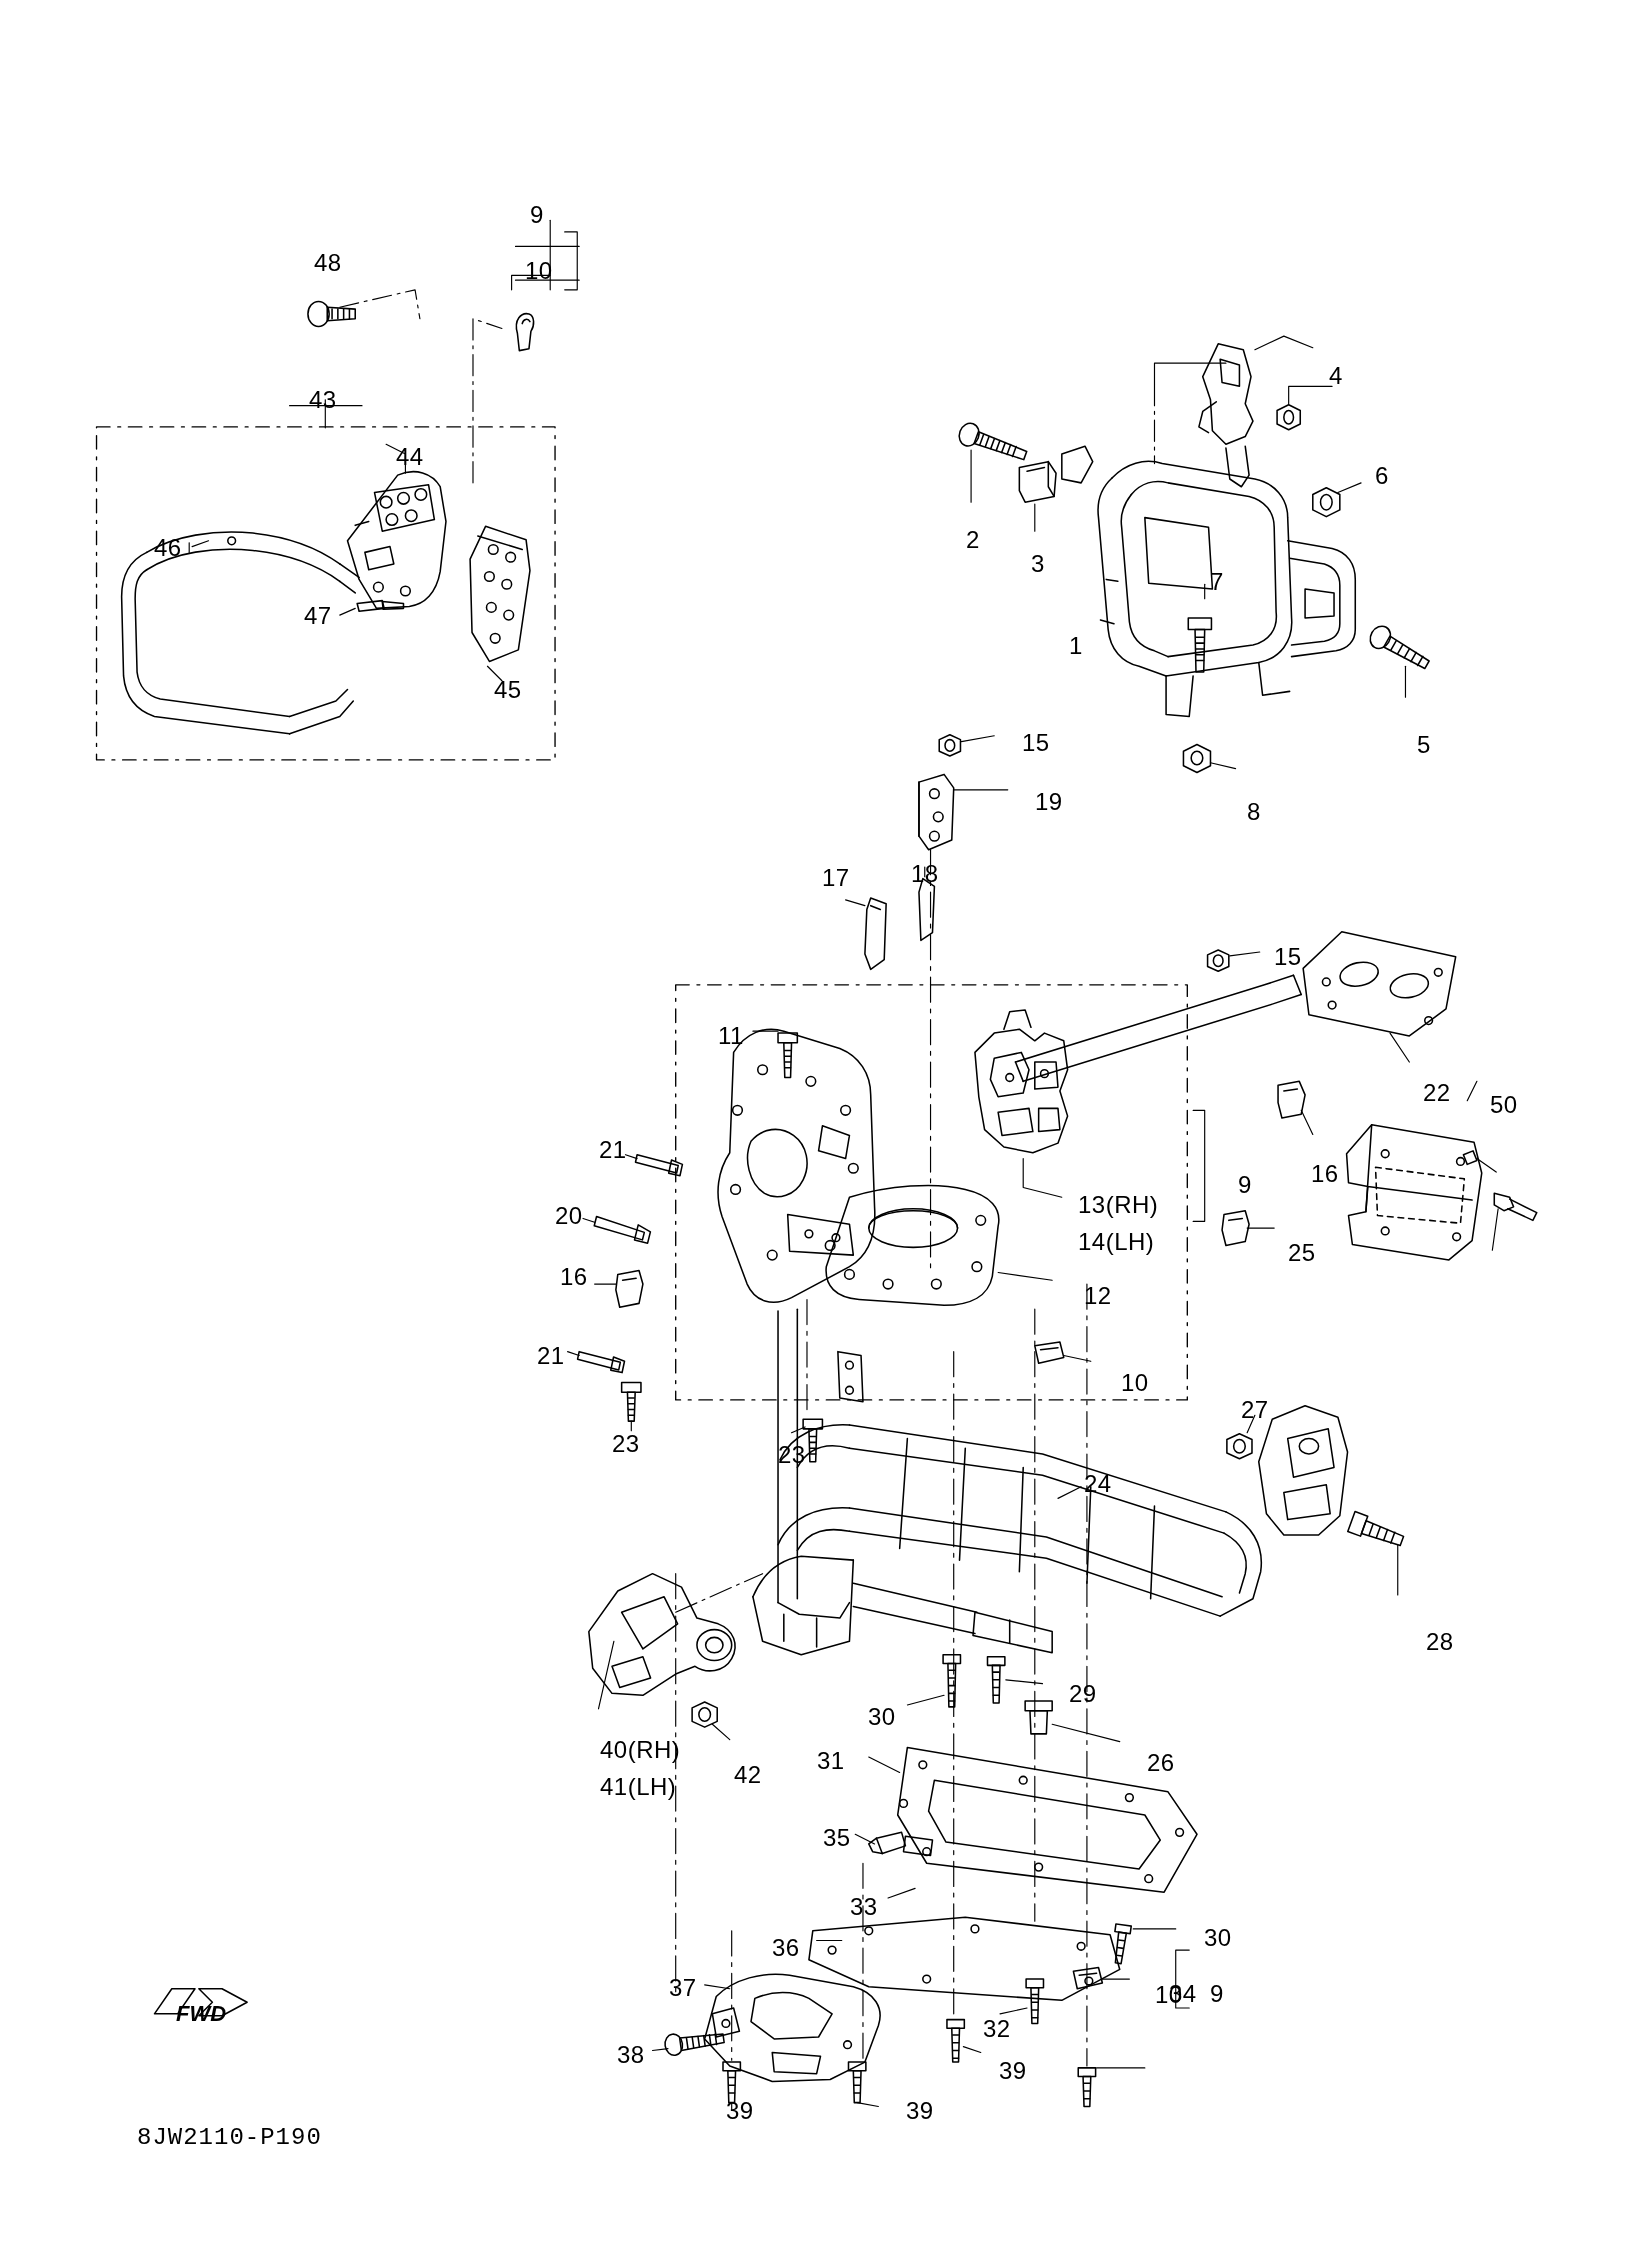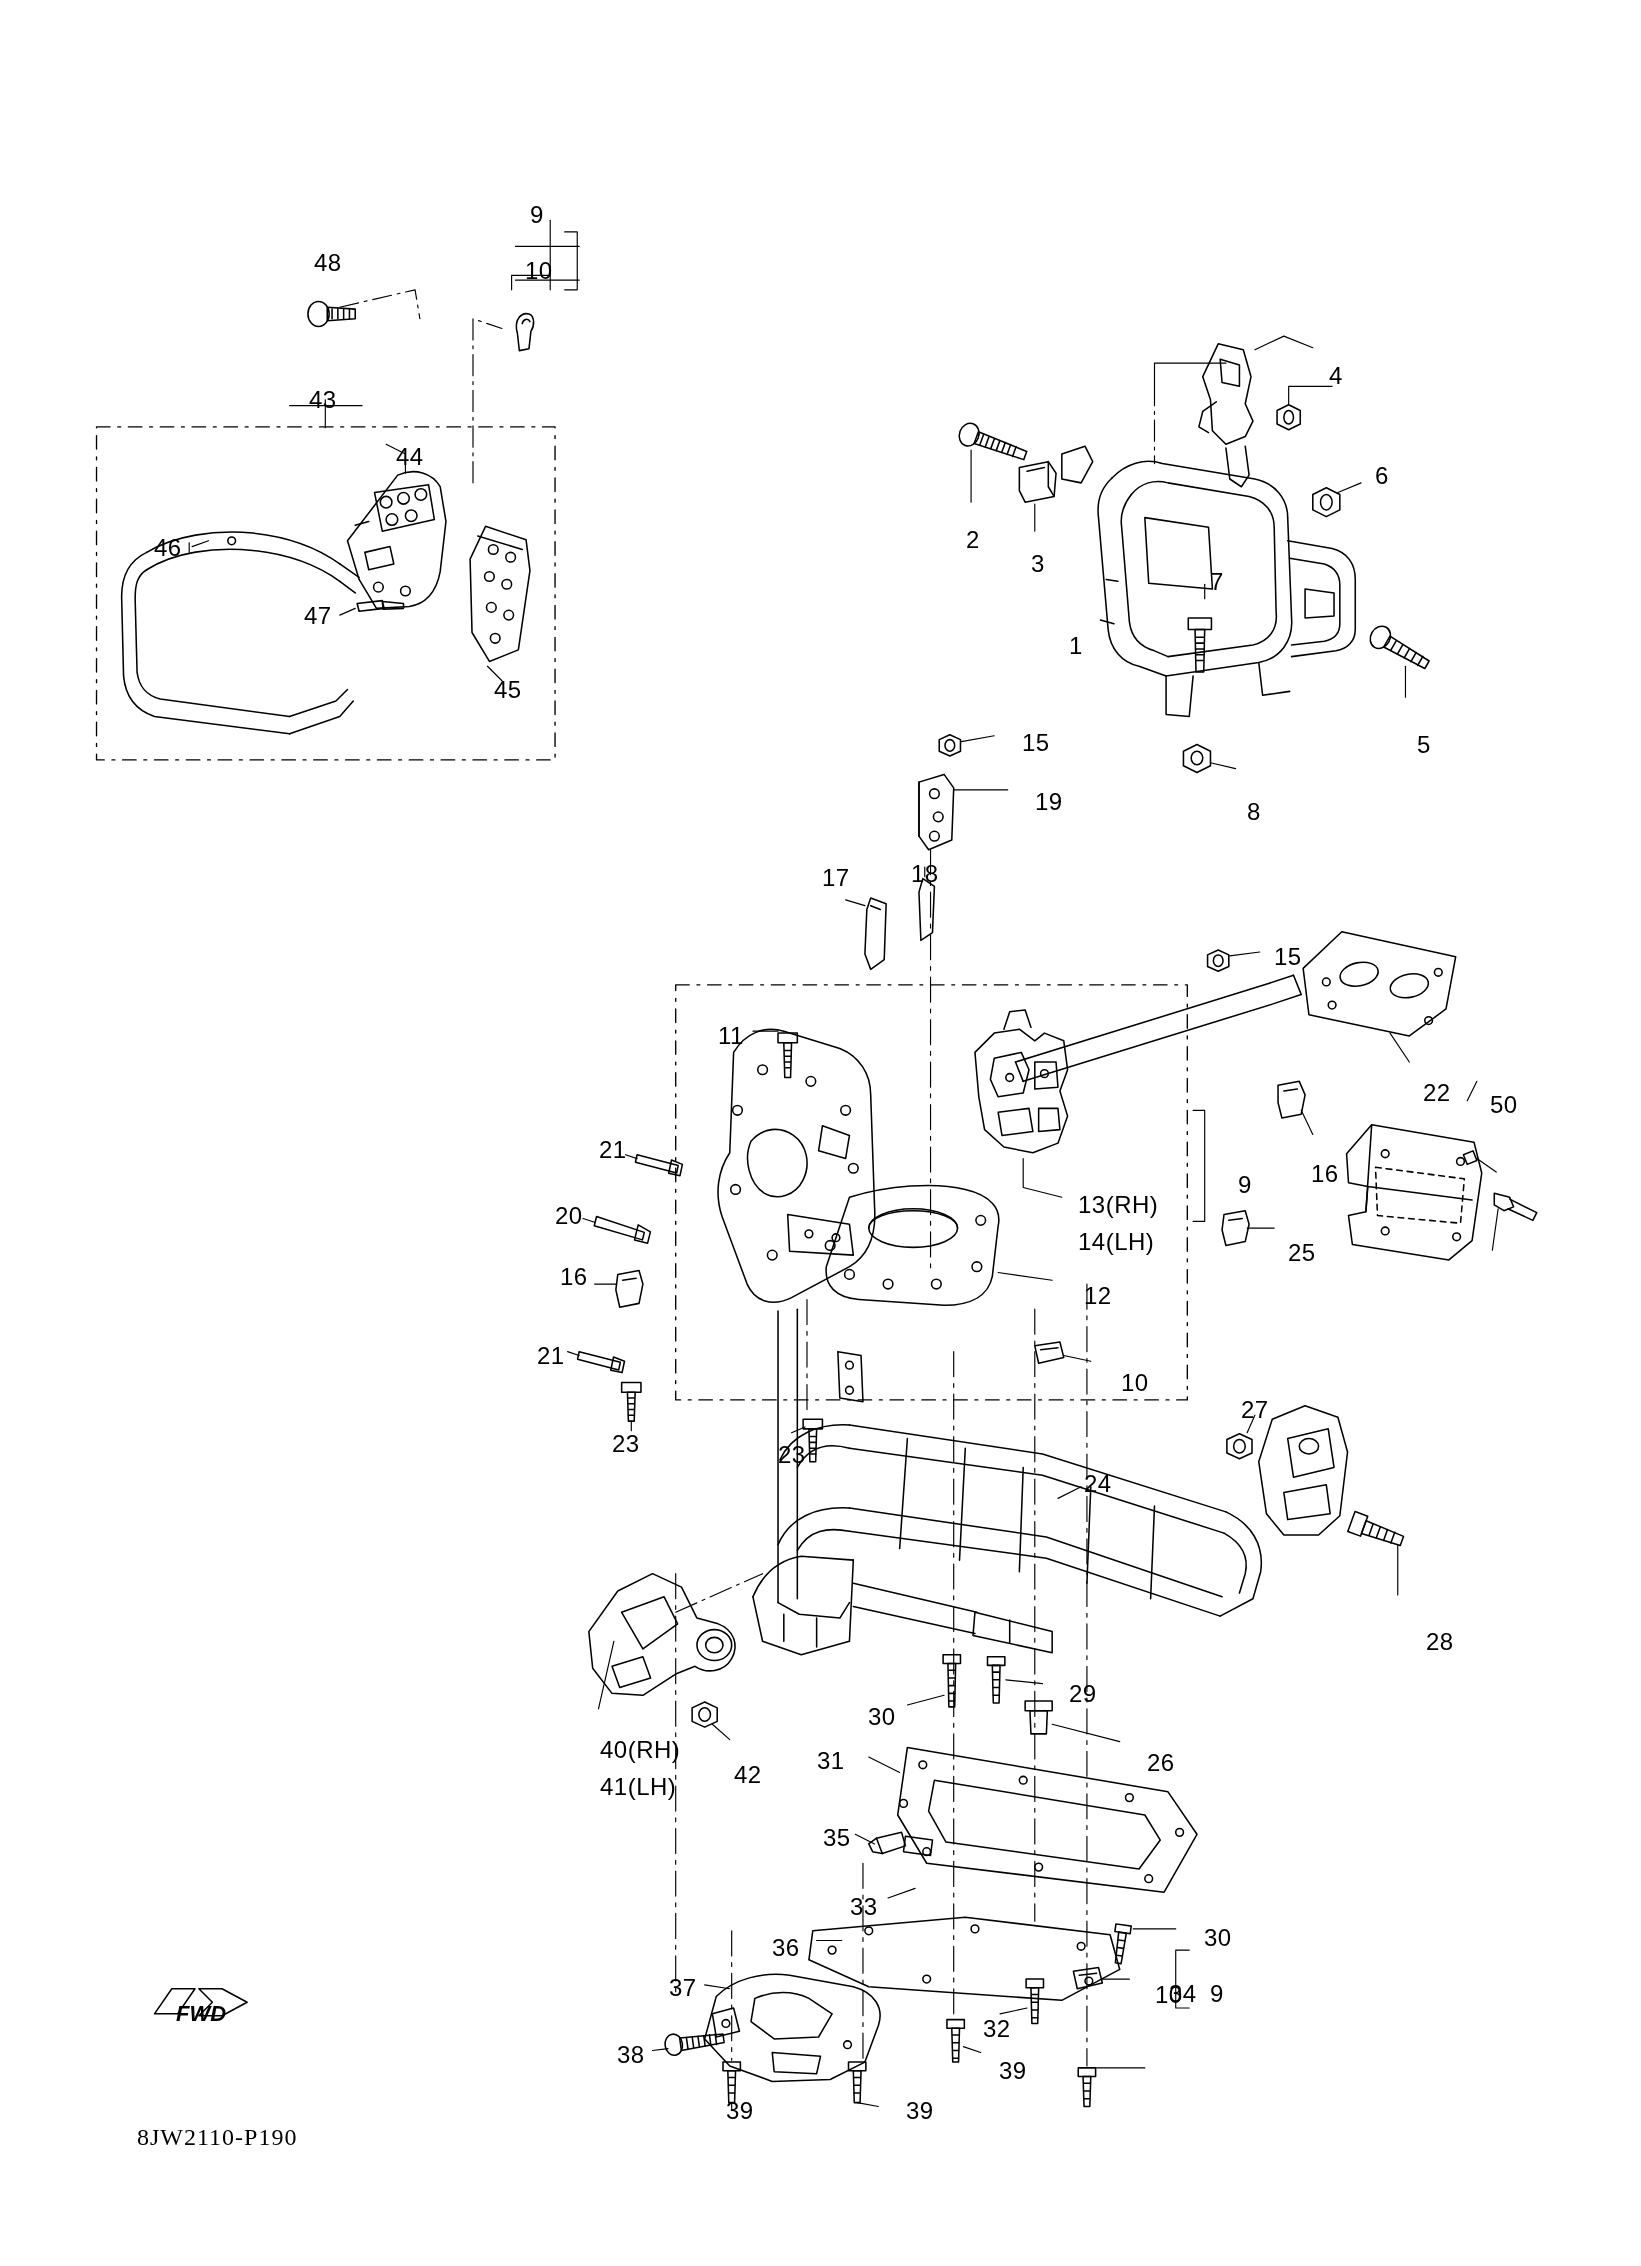--- a/index.html
+++ b/index.html
@@ -29,21 +29,21 @@
     position: absolute;
     font-family: "Liberation Sans", sans-serif;
     font-size: 24px;
     color: #000;
     white-space: pre;
     line-height: 1.15;
     letter-spacing: 0.5px;
   }
   .partcode {
     position: absolute;
-    font-family: Liberation Serif, serif;
+    font-family: Liberation Mono, monospace;
     font-size: 24px;
     letter-spacing: 1px;
     color: #000;
   }
   .fwd-label {
     position: absolute;
     font-family: "Liberation Sans", sans-serif;
     font-size: 22px;
     font-weight: bold;
     font-style: italic;

